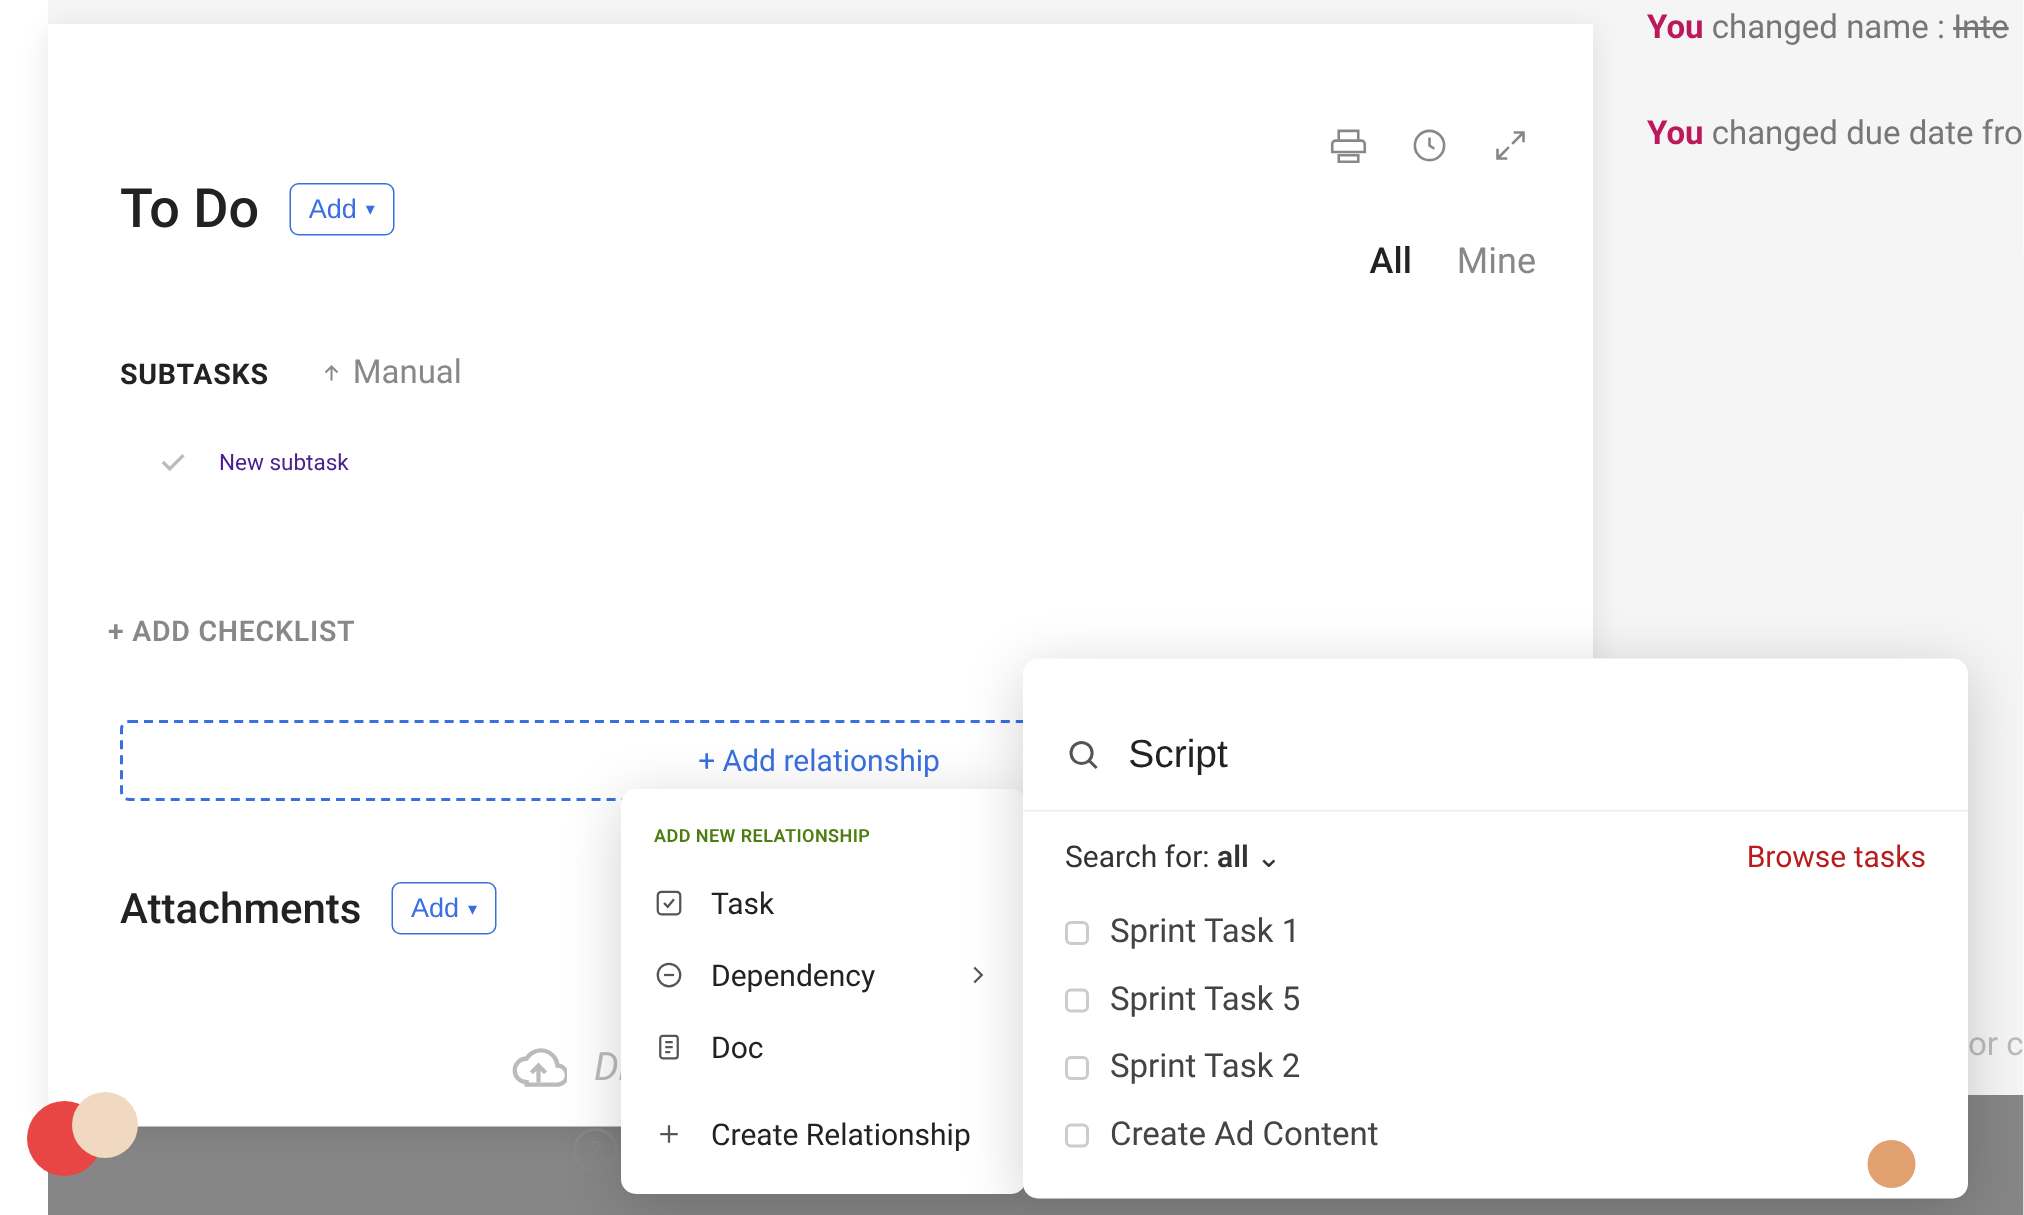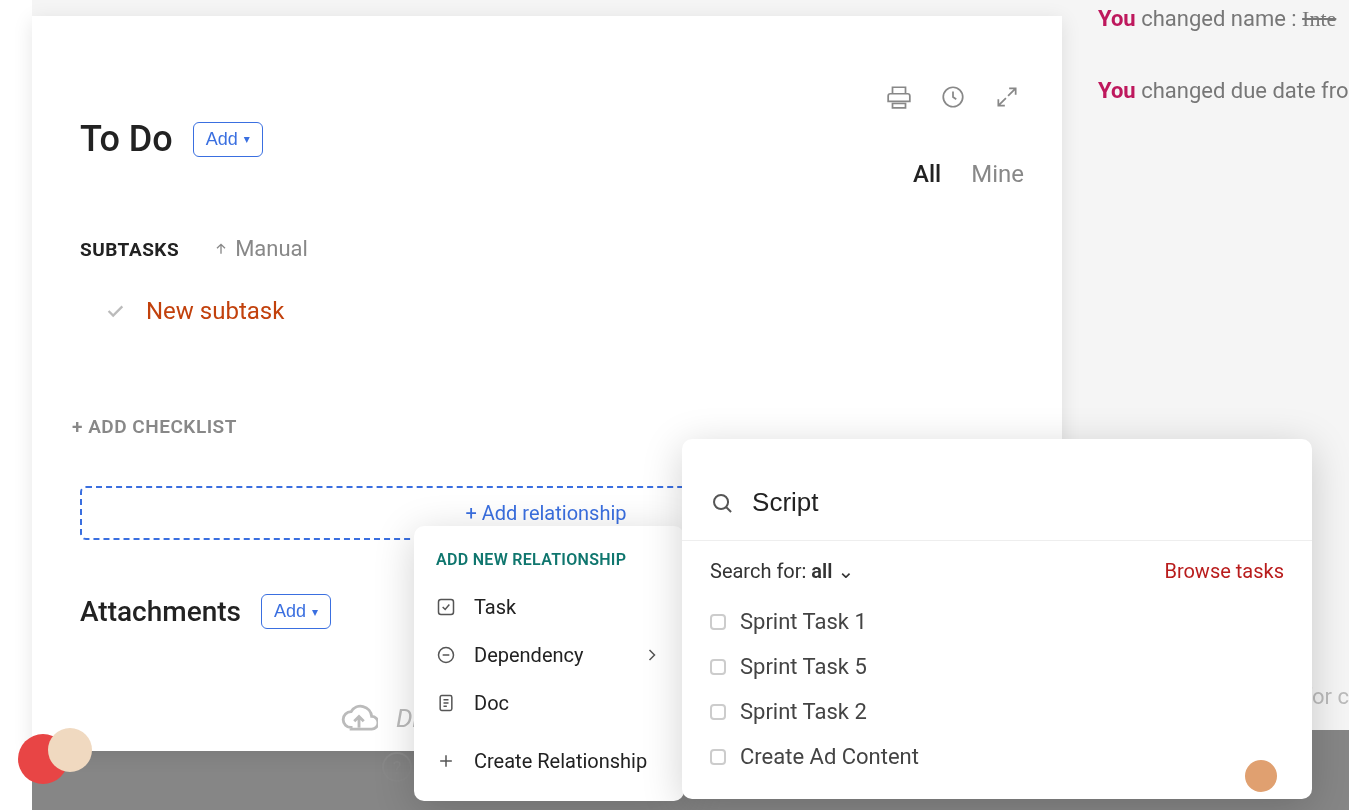--- a/index.html
+++ b/index.html
@@ -115,21 +115,21 @@
 }
 .manual svg { width: 16px; height: 16px; stroke: #888; fill: none; stroke-width: 2;}
 .new-subtask {
   margin-top: 36px;
   display: flex;
   align-items: center;
   gap: 20px;
   padding-left: 24px;
 }
 .new-subtask svg { width: 22px; height: 22px; stroke: #bbb; fill: none; stroke-width: 2.5;}
-.new-subtask span { color: #c2410c; font-size: 24px; text-align: right; }
+.new-subtask span { color: #4c1d95; font-size: 15px; text-align: right; }
 .add-checklist {
   margin-top: 90px;
   margin-left: -8px;
   color: #888;
   font-size: 19px;
   font-weight: 600;
   letter-spacing: 0.5px;
   cursor: pointer;
 }
 .rel-box {
@@ -161,21 +161,21 @@
 .activity {
   position: absolute;
   left: 1098px;
   top: 0;
   width: 260px;
   padding-top: 6px;
   color: #777;
   font-size: 22px;
 }
 .activity .you { color: #be185d; font-weight: 700; }
-.activity .strike { text-decoration: line-through; font-family: Liberation Serif, serif; }
+.activity .strike { text-decoration: line-through; }
 .activity .line { margin-bottom: 46px; white-space: nowrap; }
 .filter-tabs {
   position: absolute;
   right: 38px;
   top: 144px;
   display: flex;
   gap: 30px;
   font-size: 24px;
 }
 .filter-tabs .tab { color: #888; cursor: pointer; }
@@ -186,22 +186,22 @@
   left: 414px;
   top: 526px;
   width: 270px;
   background: #fff;
   border-radius: 10px;
   box-shadow: 0 8px 40px rgba(0,0,0,0.18);
   padding: 24px 8px 16px 8px;
   z-index: 10;
 }
 .rel-pop .head {
-  color: #0f766e;
-  font-size: 16px;
+  color: #4d7c0f;
+  font-size: 12px;
   font-weight: 600;
   letter-spacing: 0.3px;
   padding: 0 14px 14px 14px;
 }
 .rel-pop .item {
   display: flex;
   align-items: center;
   gap: 18px;
   padding: 12px 14px;
   font-size: 20px;

